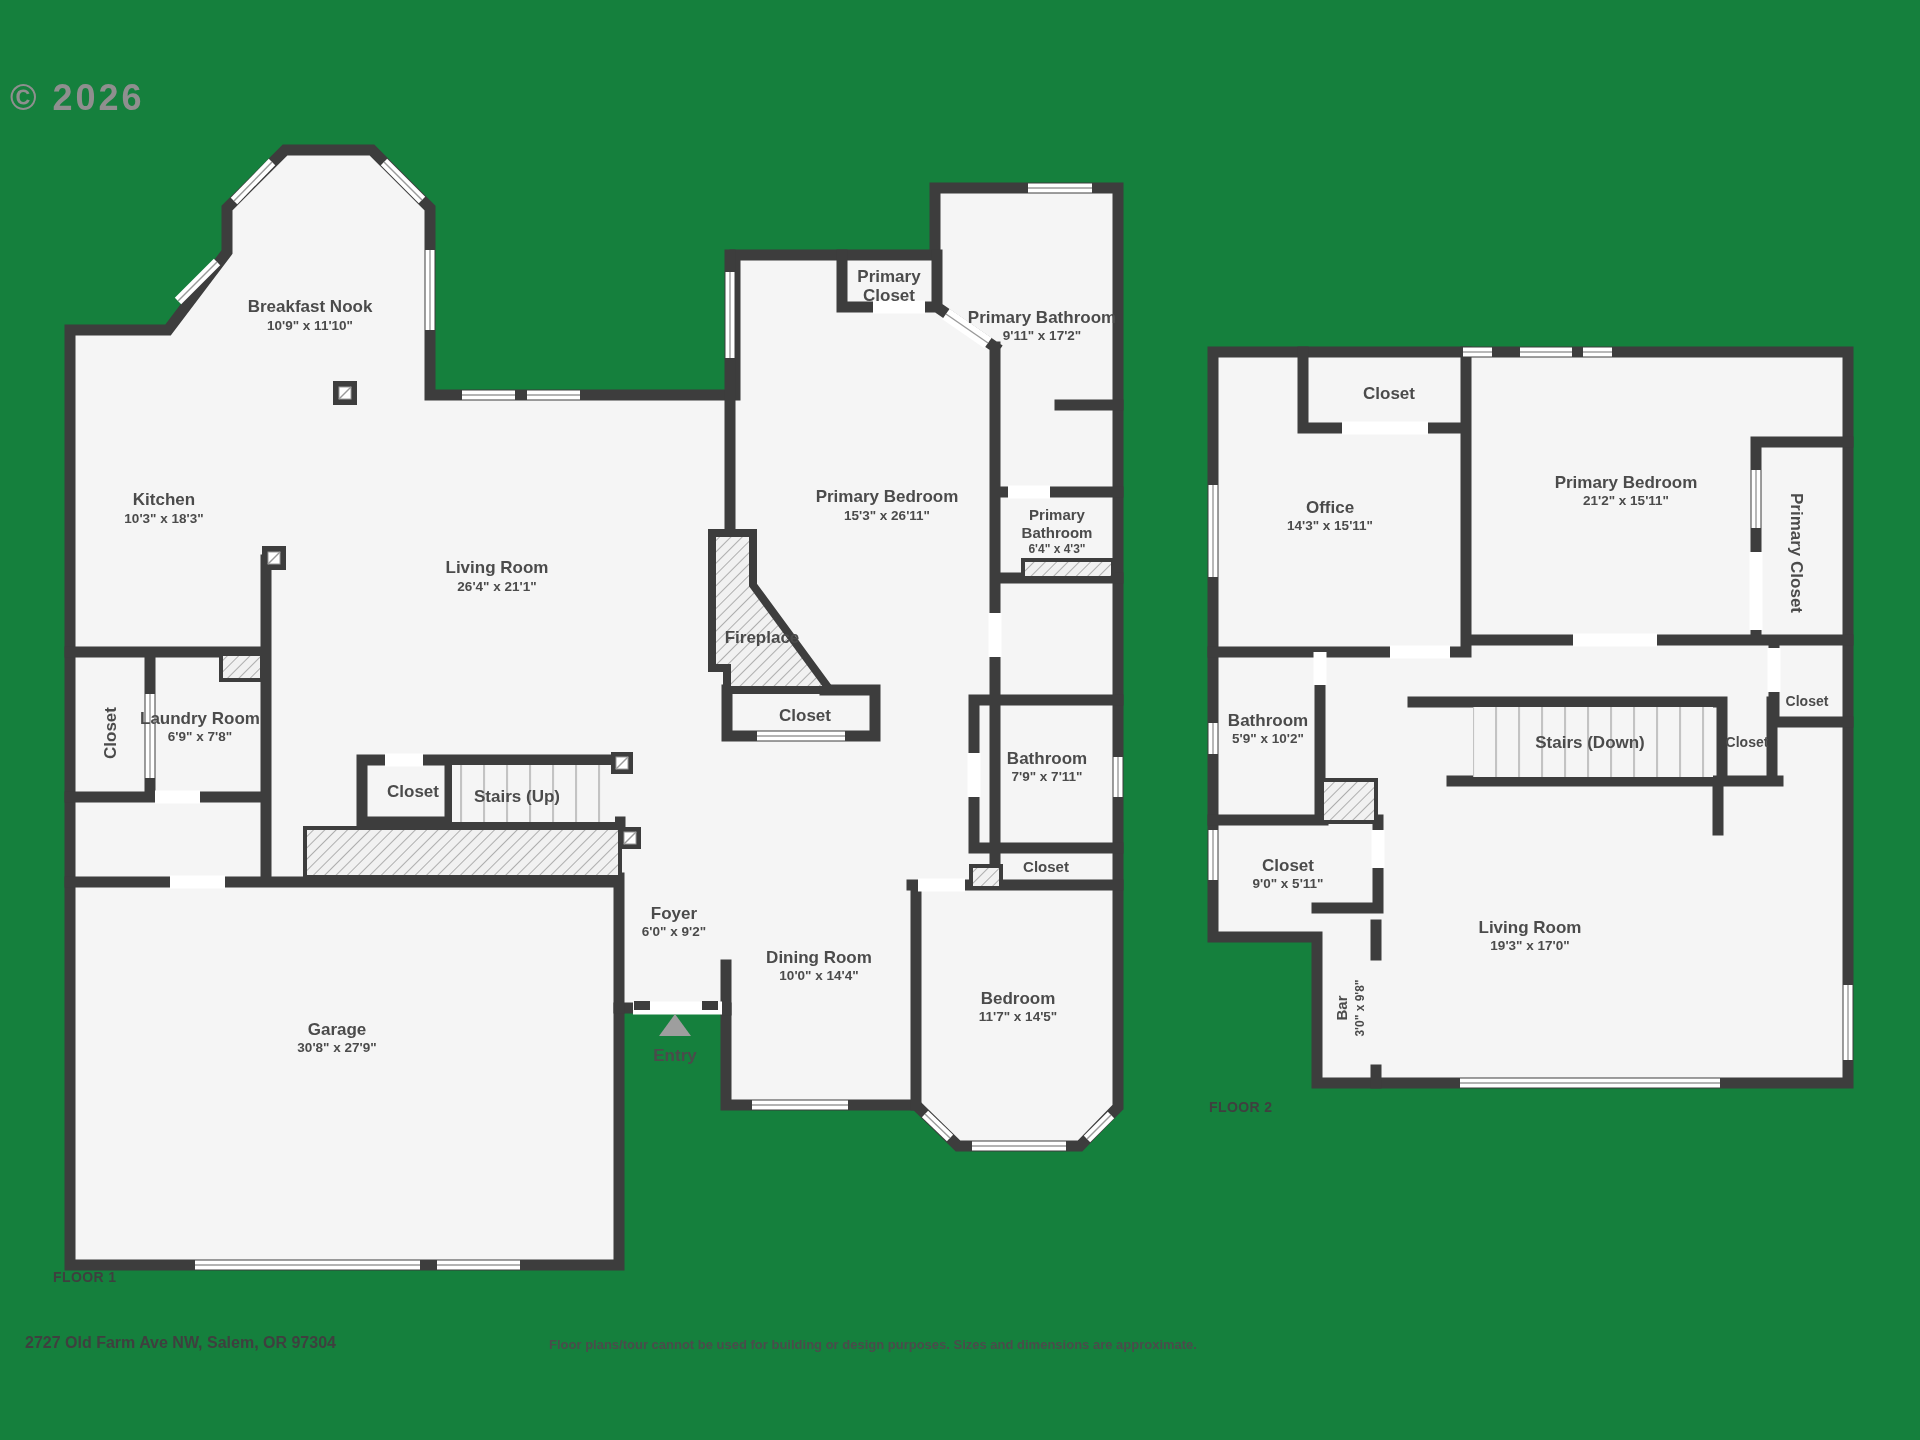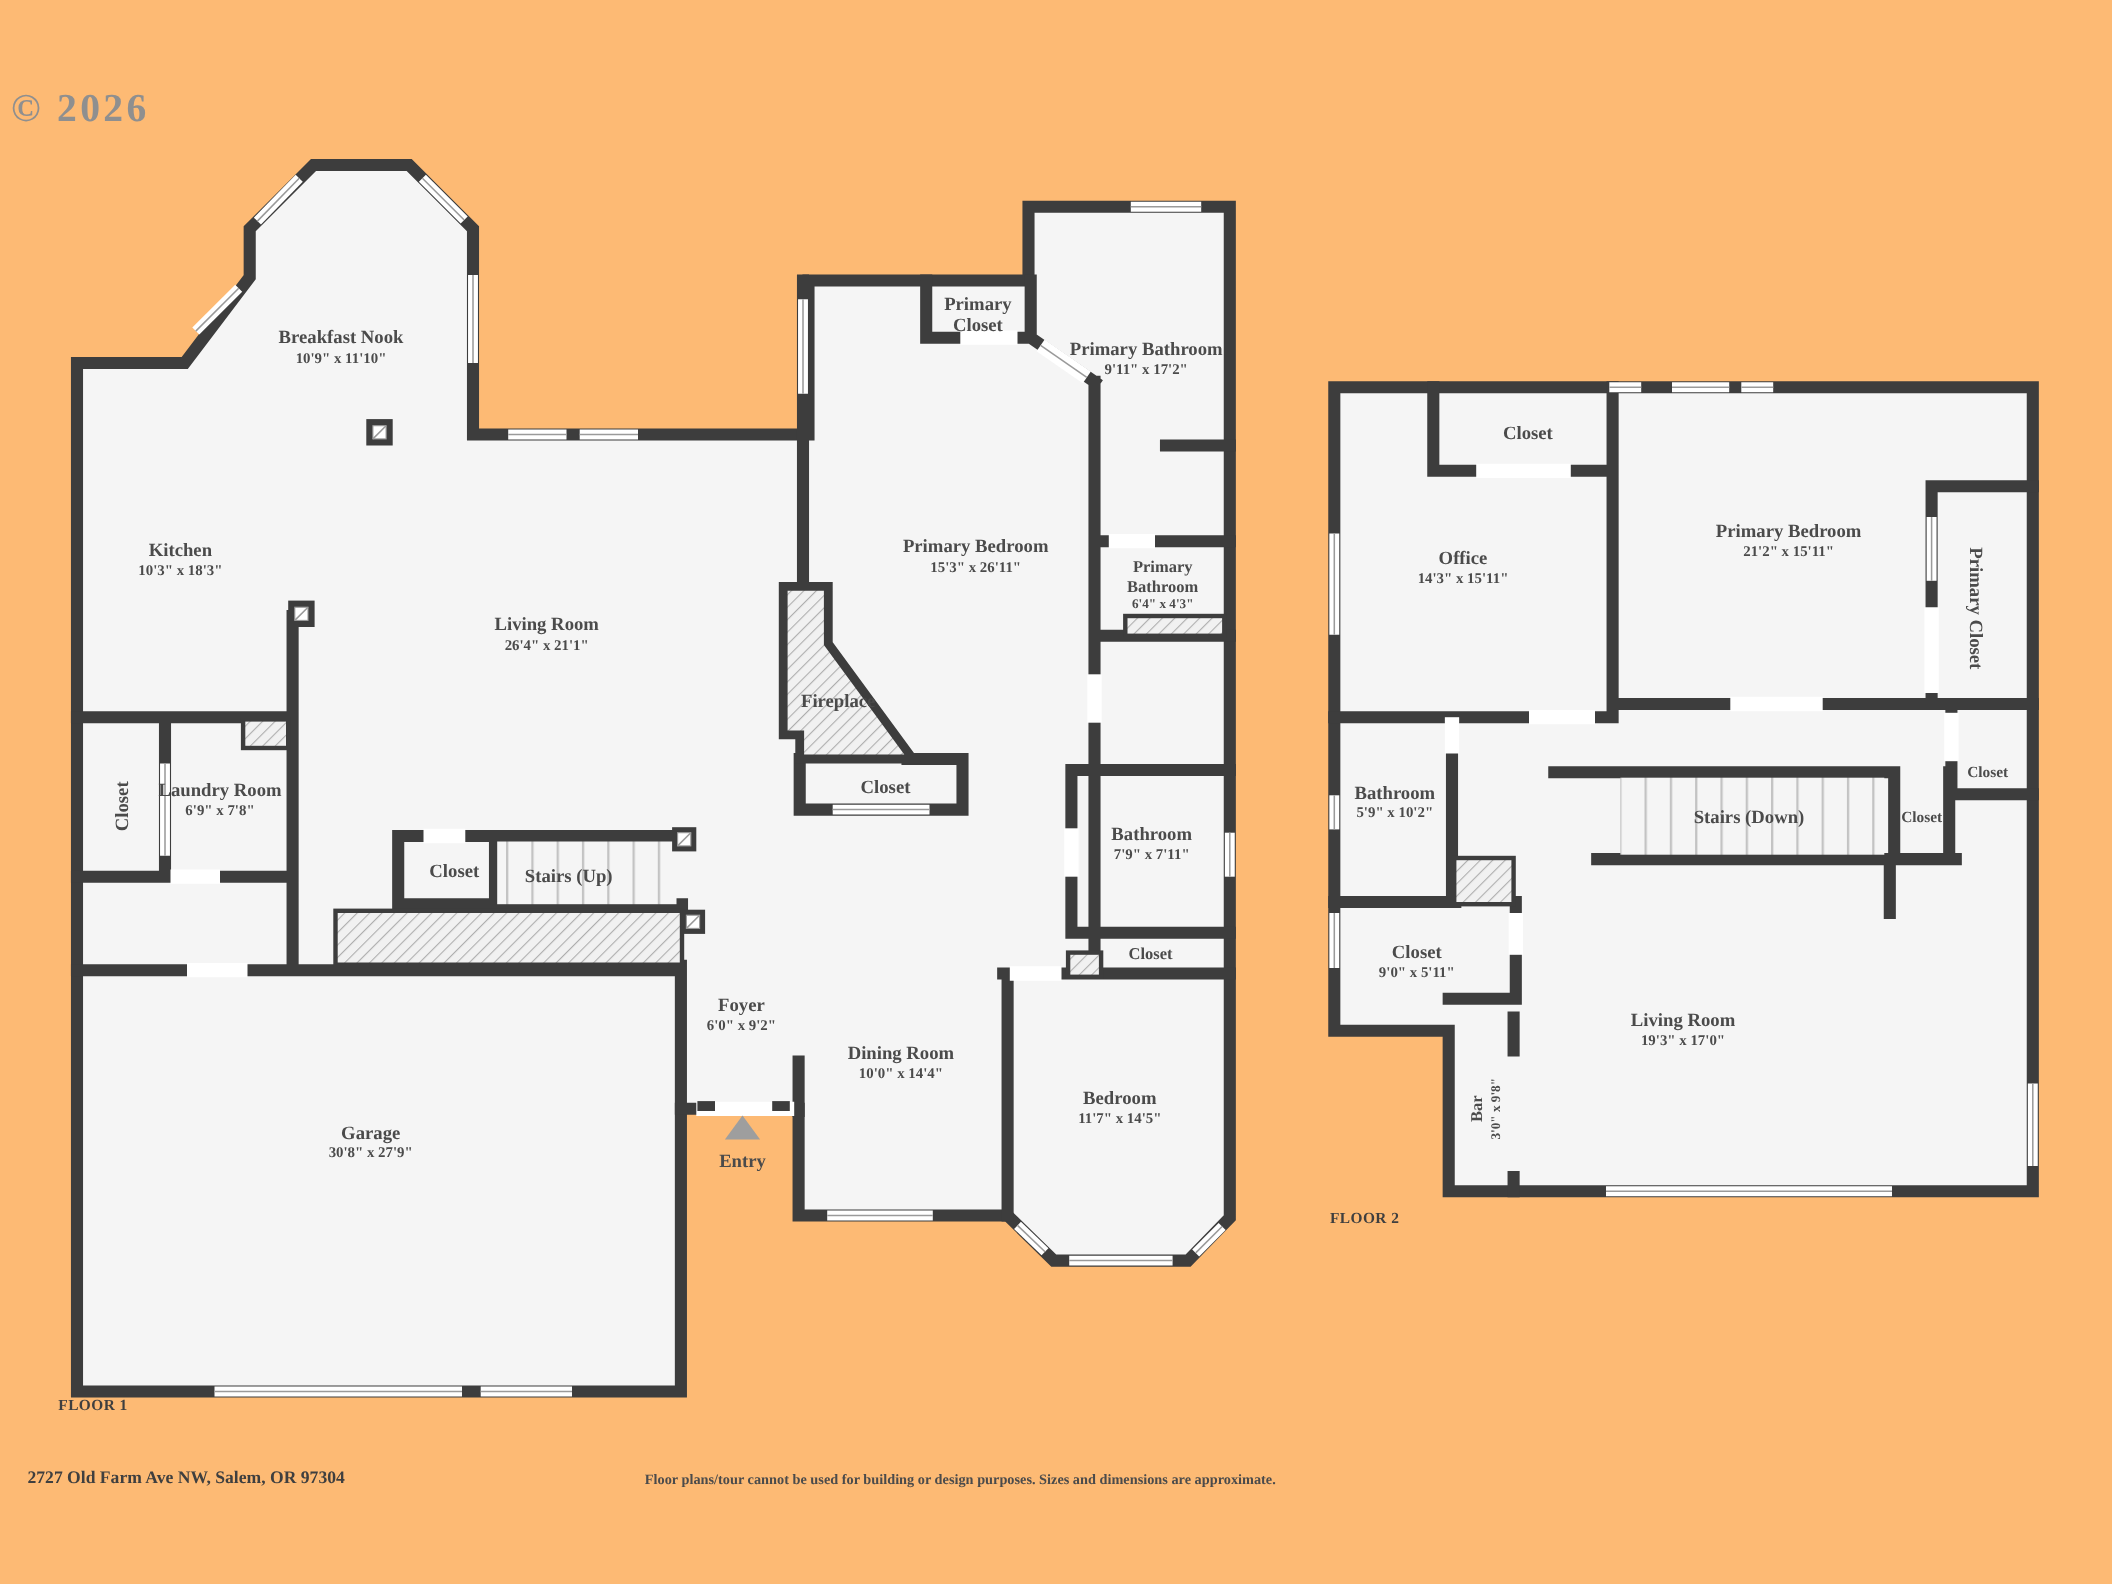--- a/index.html
+++ b/index.html
@@ -1,17 +1,17 @@
 <!DOCTYPE html>
 <html><head>
 <meta charset="utf-8">
 <style>
   html,body{margin:0;padding:0;background:#ffffff;}
-  .page{position:relative;width:1920px;height:1440px;background:#fdba74;overflow:hidden;
-        font-family:Liberation Serif, serif;}
+  .page{position:relative;width:1920px;height:1440px;background:#15803d;overflow:hidden;
+        font-family:Liberation Sans, sans-serif;}
   svg{position:absolute;left:0;top:0;}
   
   .outline{fill:#f5f5f5;stroke:#3d3d3d;stroke-width:11;stroke-linejoin:miter;}
   .walls{fill:none;stroke:#3d3d3d;stroke-width:11;stroke-linecap:square;}
   .win{stroke:#ffffff;stroke-width:9;stroke-linecap:butt;fill:none;}
   .mull{stroke:#9a9a9a;stroke-width:1.4;stroke-linecap:butt;fill:none;}
   .door{stroke:#ffffff;stroke-width:13;stroke-linecap:butt;fill:none;}
   .hatchbox{fill:url(#hatch);stroke:#3d3d3d;stroke-width:4;}
   .firebox{fill:url(#hatch);stroke:#3d3d3d;stroke-width:8;stroke-linejoin:miter;}
   .col{fill:#3d3d3d;}

